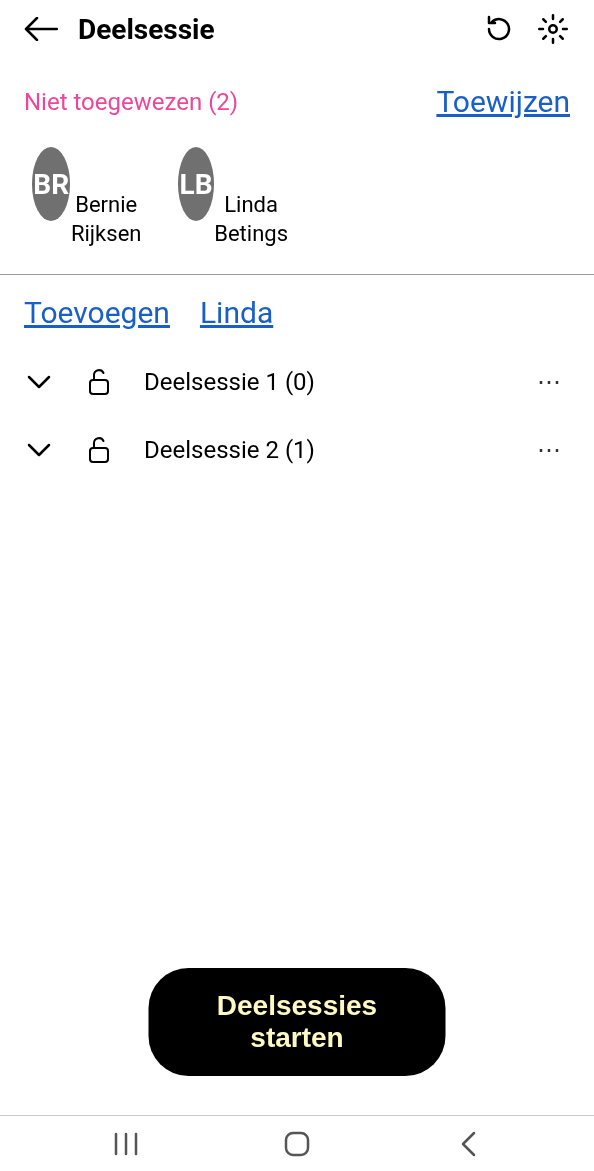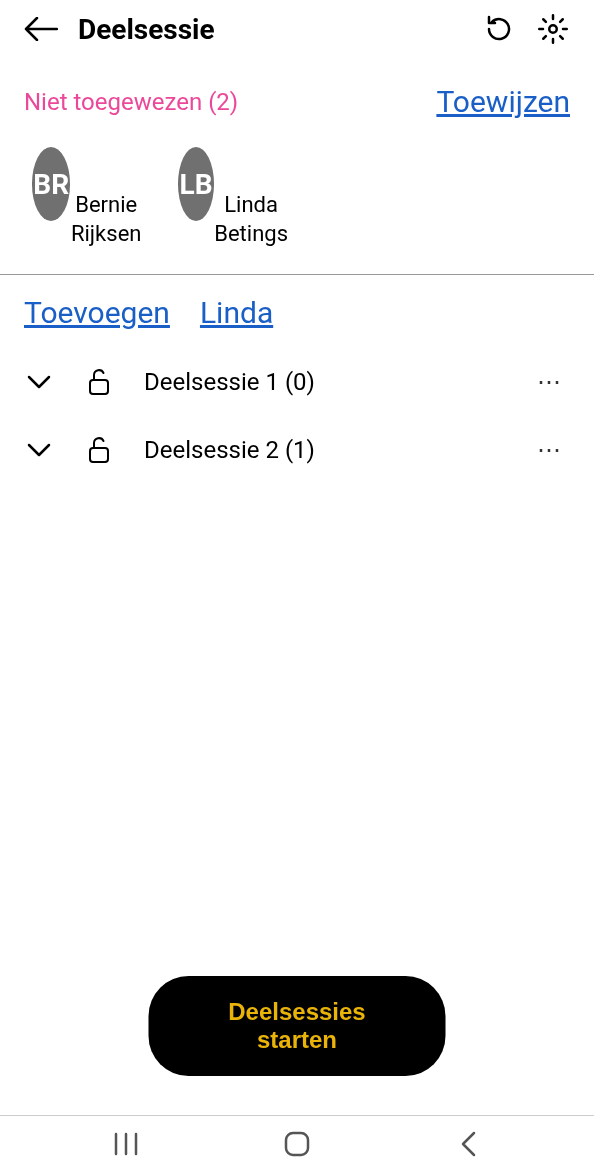--- a/index.html
+++ b/index.html
@@ -121,22 +121,22 @@
       font-size: 24px;
       letter-spacing: 2px;
       color: #333;
     }
     .start-btn {
       position: absolute;
       bottom: 95px;
       left: 50%;
       transform: translateX(-50%);
       background: #000;
-      color: #eab308;
-      font-size: 24px;
+      color: #fef9c3;
+      font-size: 28px;
       font-weight: 600;
       padding: 22px 64px;
       border-radius: 40px;
       border: none;
       cursor: pointer;
     }
     .nav-bar {
       position: absolute;
       bottom: 0;
       left: 0;

